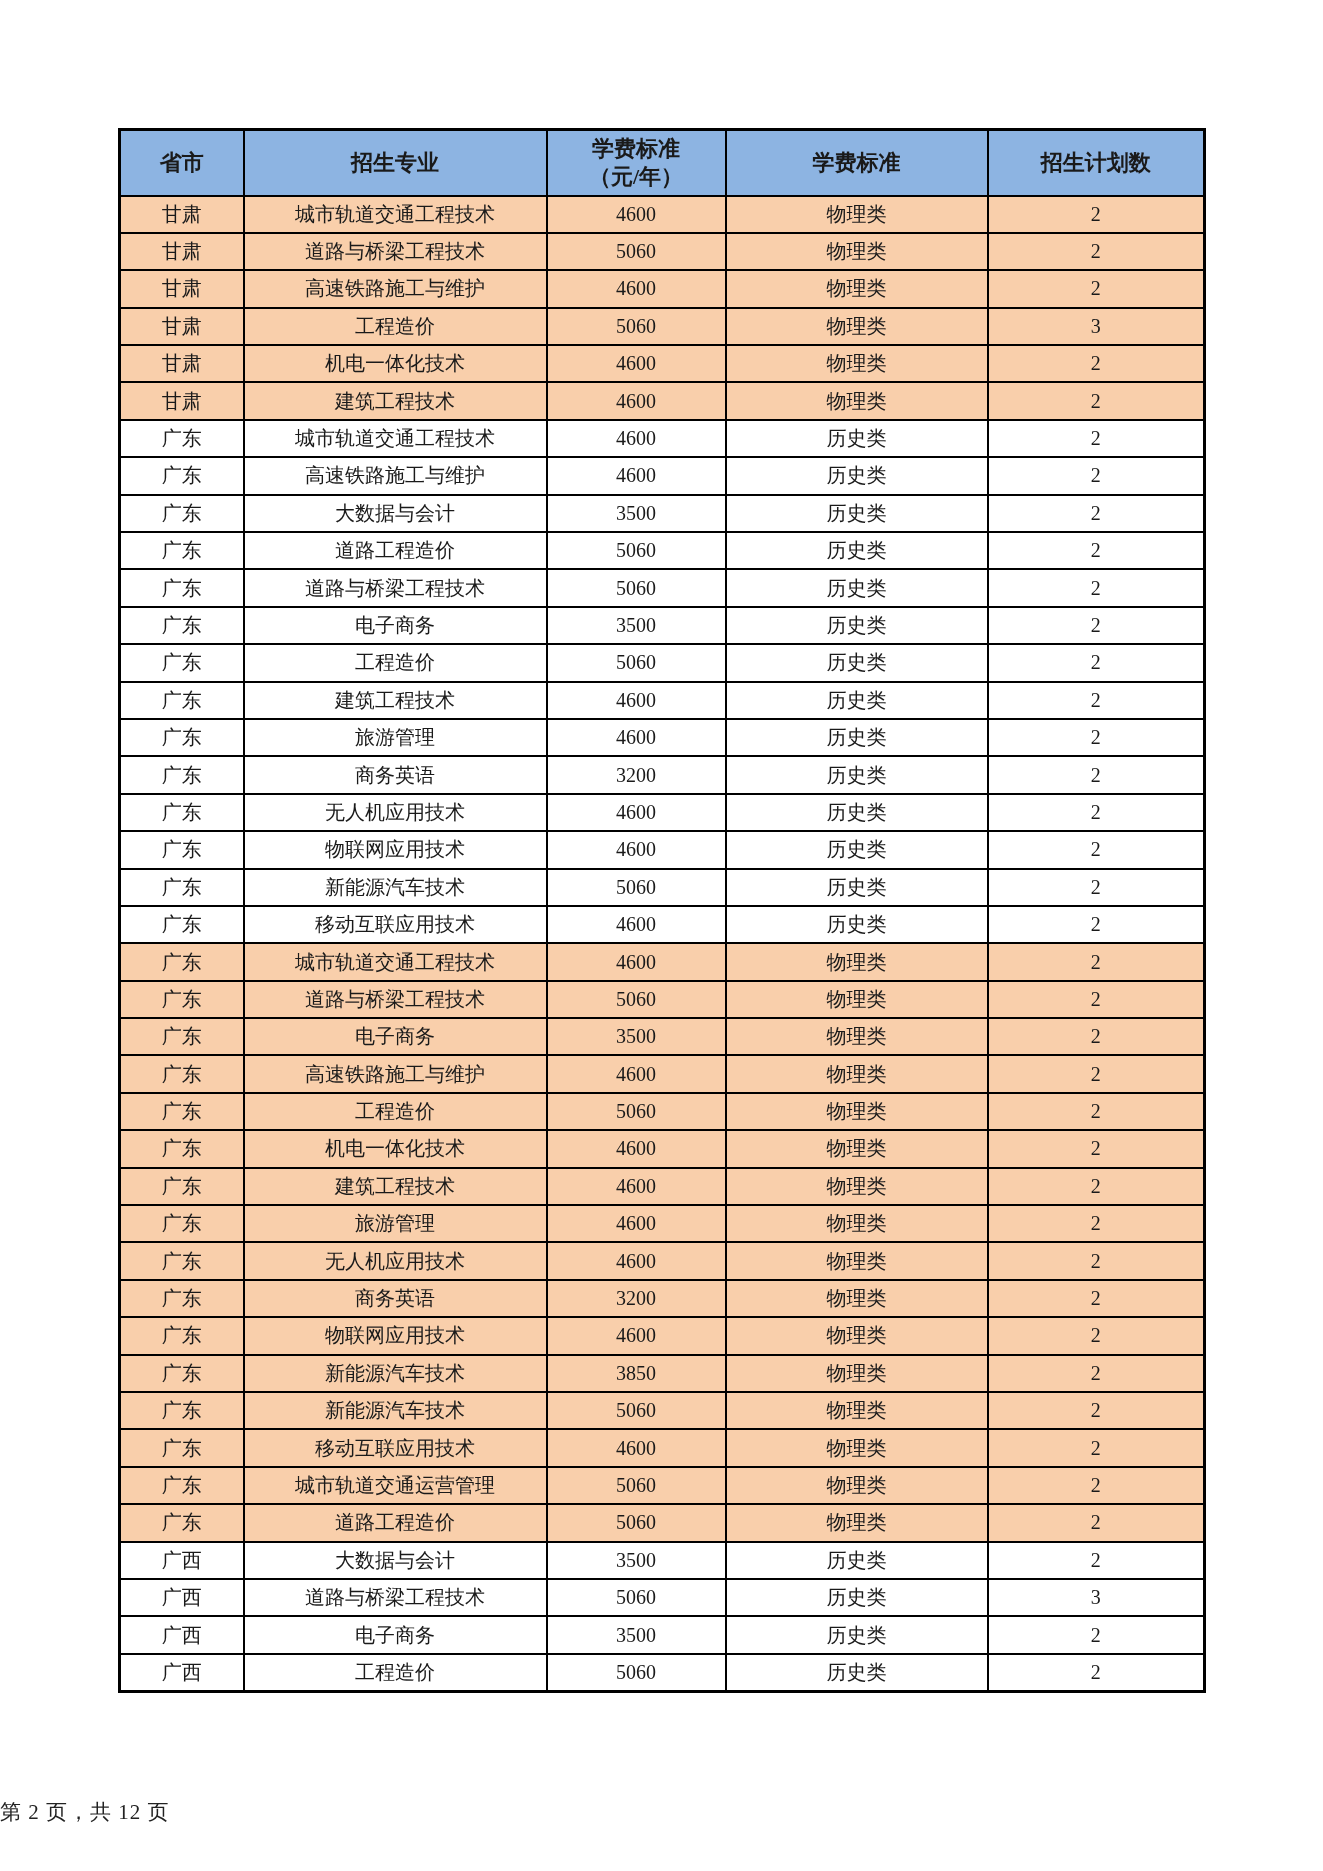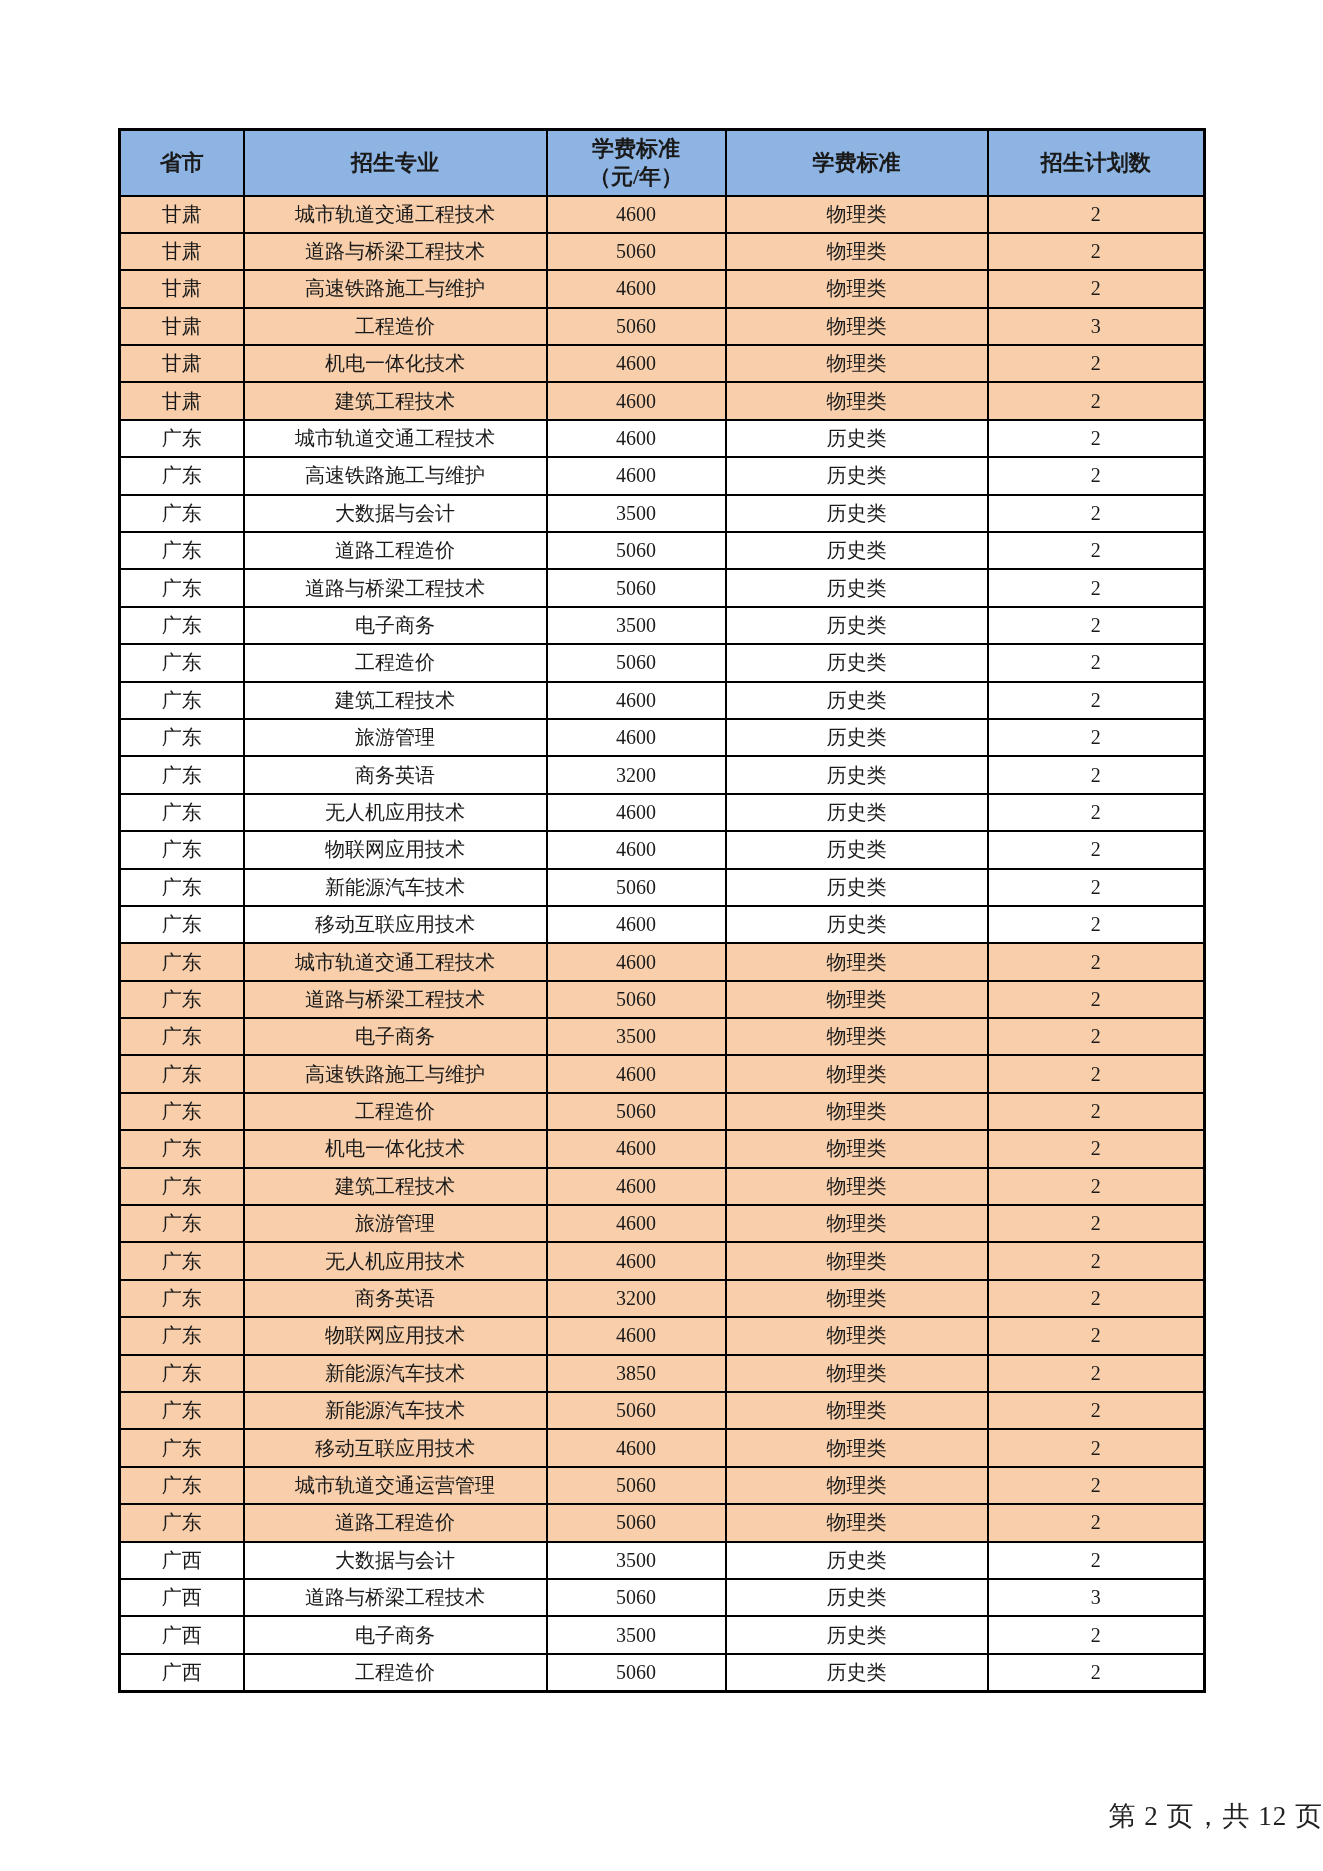--- a/index.html
+++ b/index.html
@@ -53,22 +53,22 @@
     background: #FFFFFF;
   }
   .enroll-table tr.shaded td {
     background: var(--shaded-row-bg);
   }
   .page-footer {
     position: absolute;
     top: 1798px;
     left: 0;
     width: 100%;
-    text-align: right;
-    font-size: 27px;
+    text-align: left;
+    font-size: 21px;
     letter-spacing: 1px;
     color: #222222;
   }
 </style>
 </head>
 <body>
 
 <div class="sheet">
 
   <table class="enroll-table">

